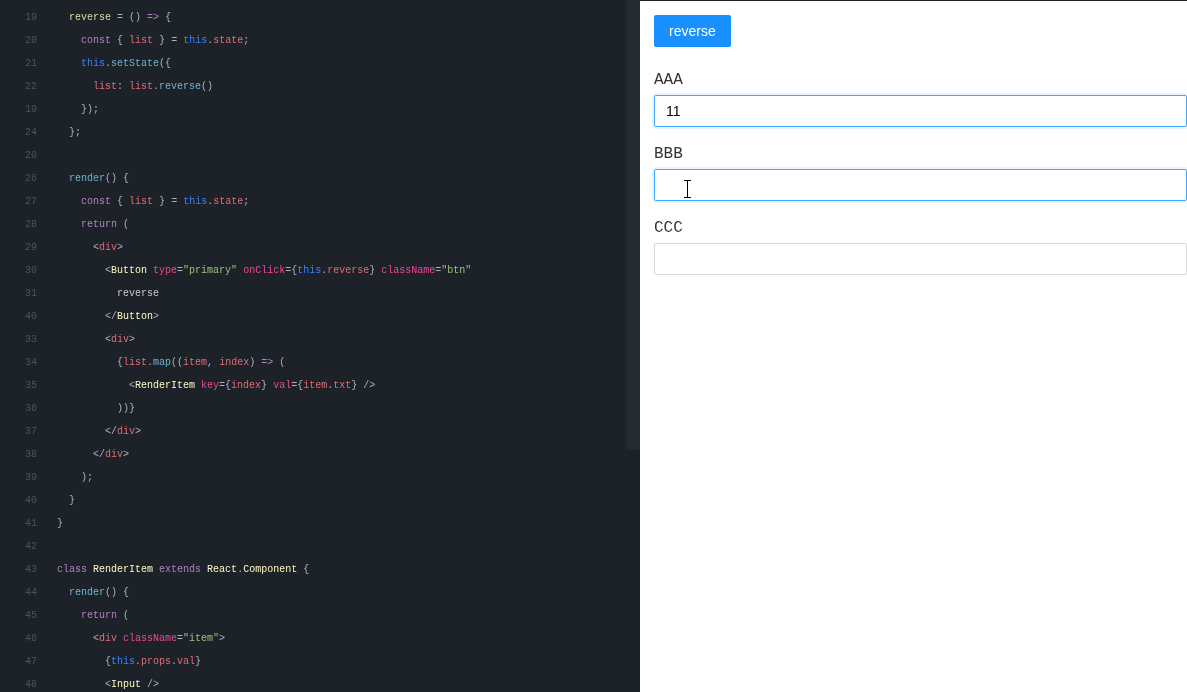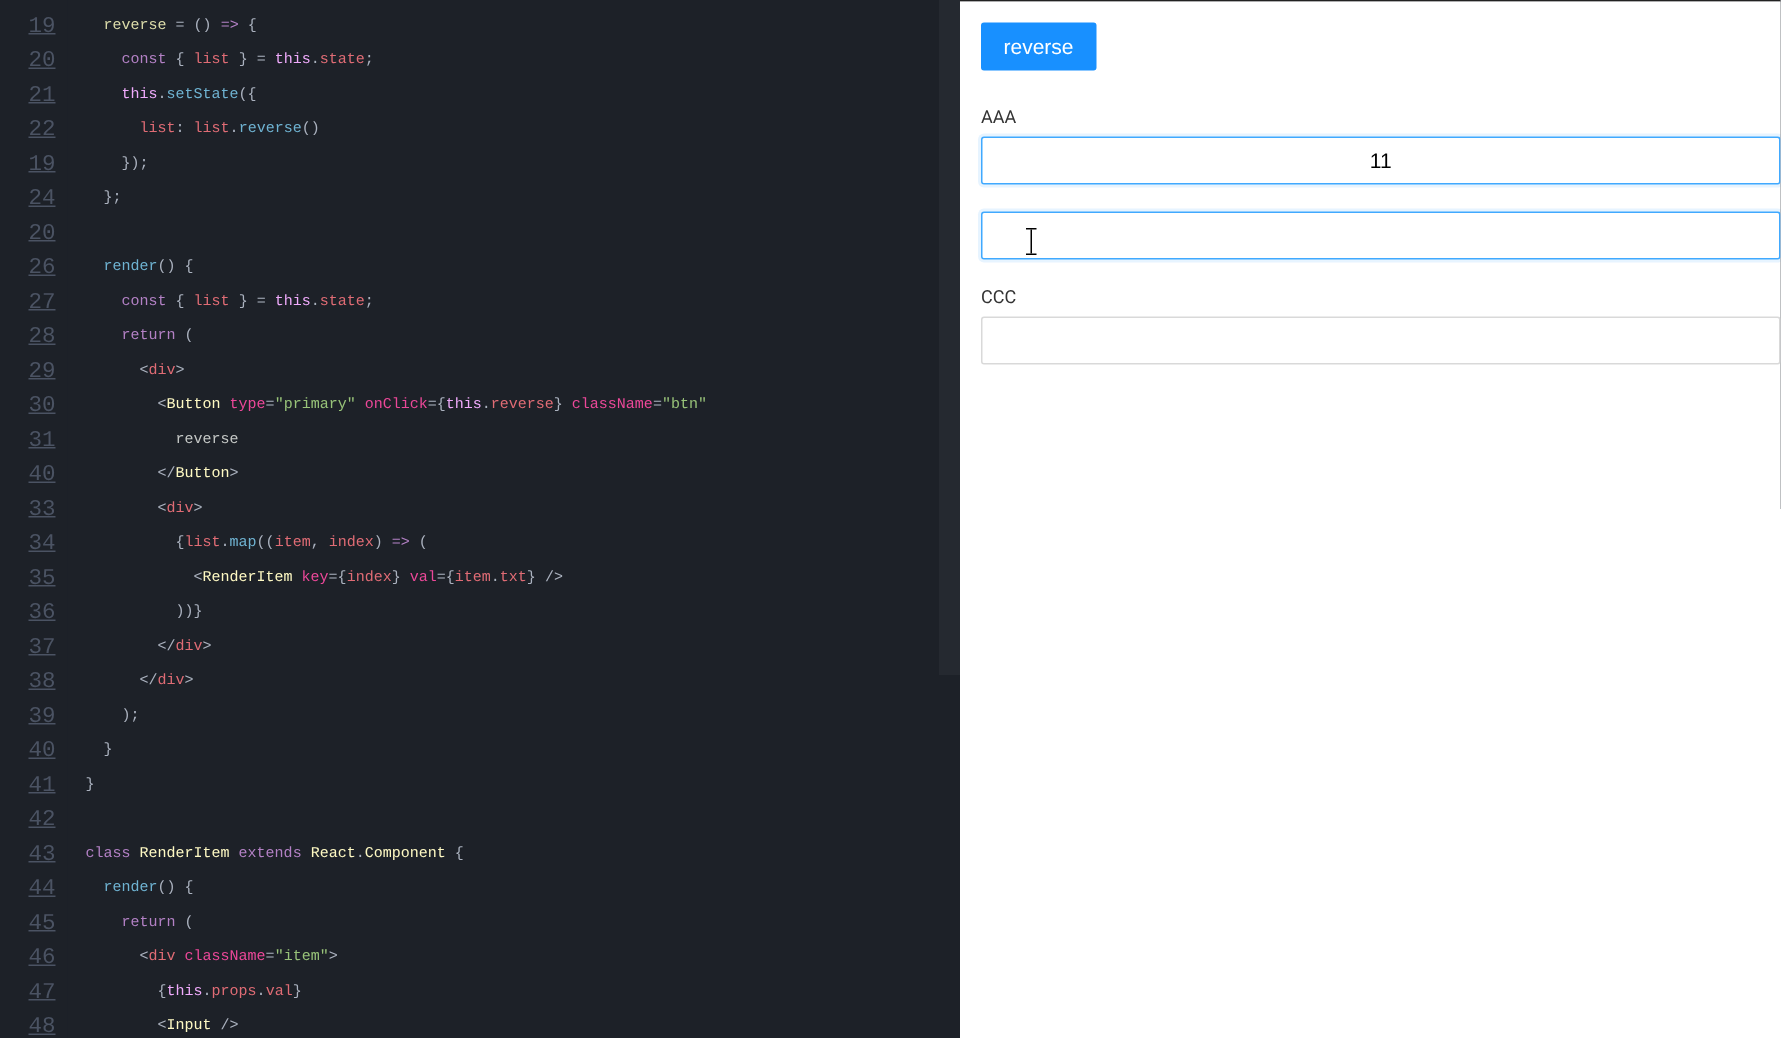--- a/index.html
+++ b/index.html
@@ -20,23 +20,22 @@
     left: 0; top: 0; bottom: 0;
     width: 45px;
     background: #1d2128;
     color: #4b5363;
     text-align: right;
     padding-top: 6px;
   }
   .gutter div {
     height: 23px;
     line-height: 23px;
-    font-size: 15px;
+    font-size: 10px;
     padding-right: 8px;
-    text-decoration: underline;
   }
   .code {
     position: absolute;
     left: 45px; right: 0; top: 0; bottom: 0;
     padding-top: 6px;
     font-size: 10px;
     line-height: 23px;
     white-space: pre;
     overflow: hidden;
   }
@@ -45,21 +44,21 @@
   
   .c-key   { color:#b381c5; }            
   .c-fn    { color:#6fb3d2; }            
   .c-prop  { color:#dcdcaa; }            
   .c-var   { color:#e06c75; }            
   .c-type  { color:#fef9c3; }            
   .c-str   { color:#98c379; }
   .c-punc  { color:#abb2bf; }            
   .c-tag   { color:#e06c75; }            
   .c-attr  { color:#ec4899; }            
-  .c-this  { color:#f0abfc;margin-top:36px; }
+  .c-this  { color:#3b82f6;margin-top:36px; }
   .c-dot   { color:#abb2bf; }
 
   
   .editor::after{
     content:"";
     position:absolute;
     top:0; right:0;
     width:14px; height:450px;
     background:rgba(255,255,255,0.04);
   }
@@ -94,34 +93,34 @@
     height:32px;
     line-height:32px;
     padding:0 15px;
     cursor:pointer;
     margin-bottom:24px;
   }
   .item{
     margin-bottom:18px;
   }
   .item-label{
-    font-size:12px;
+    font-size:16px;
     color:#333;
     margin-bottom:6px;
     display:block;
+    font-family:Liberation Mono, monospace;
   }
   .item-input{
     width:100%;
     height:32px;
     border:1px solid #d9d9d9;
     border-radius:2px;
     padding:0 11px;
     font-size:14px;
     outline:none;
-    text-align:center;
   }
   .item-input.focused{
     border-color:#40a9ff;
     box-shadow:0 0 0 2px rgba(24,144,255,0.1);
   }
   .cursor-hint{
     position:relative;
   }
   .text-cursor{
     position:absolute;
@@ -189,20 +188,21 @@
   <div class="preview-viewport">
 
     <button class="btn-primary">reverse</button>
 
     <div id="items">
         <div class="item">
           <span class="item-label">AAA</span>
           <div class="cursor-hint"><input class="item-input focused" value="11" style=""></div>
         </div>
         <div class="item">
+          <span class="item-label">BBB</span>
           <div class="cursor-hint"><input class="item-input focused" style=""><span class="text-cursor"></span></div>
         </div>
         <div class="item">
           <span class="item-label">CCC</span>
           <div class="cursor-hint"><input class="item-input" style=""></div>
         </div>
       </div>
 
   </div>
 </div>

